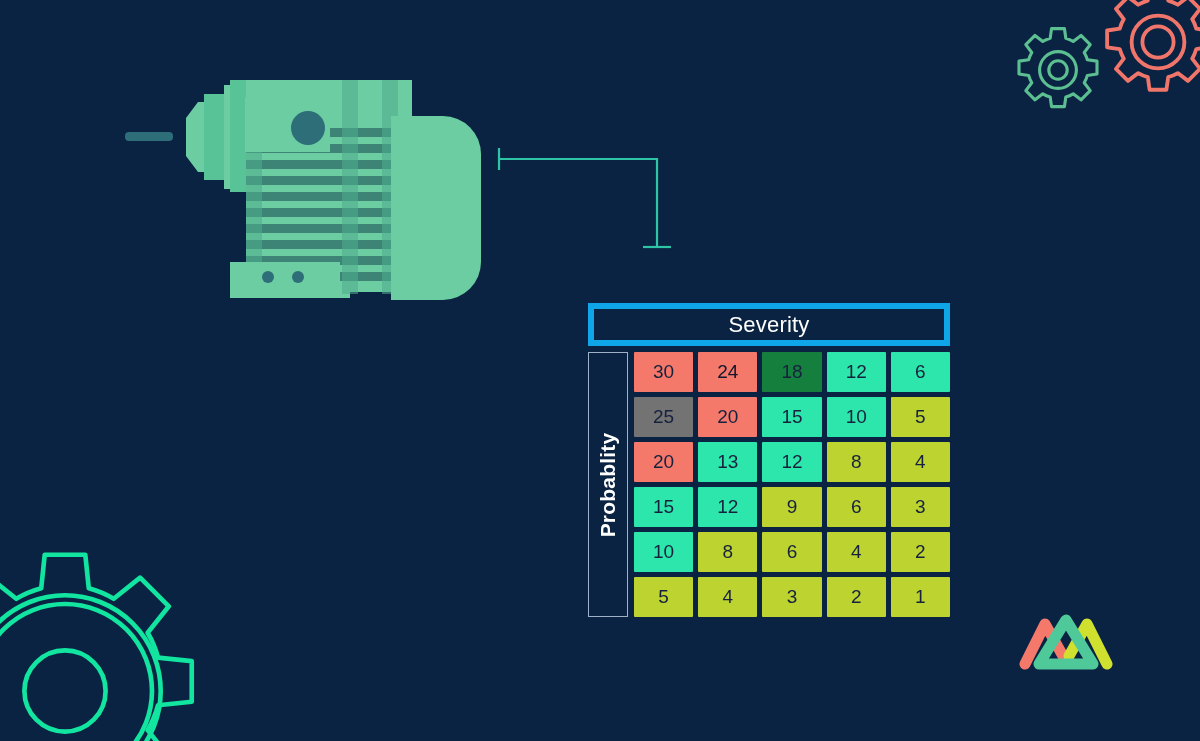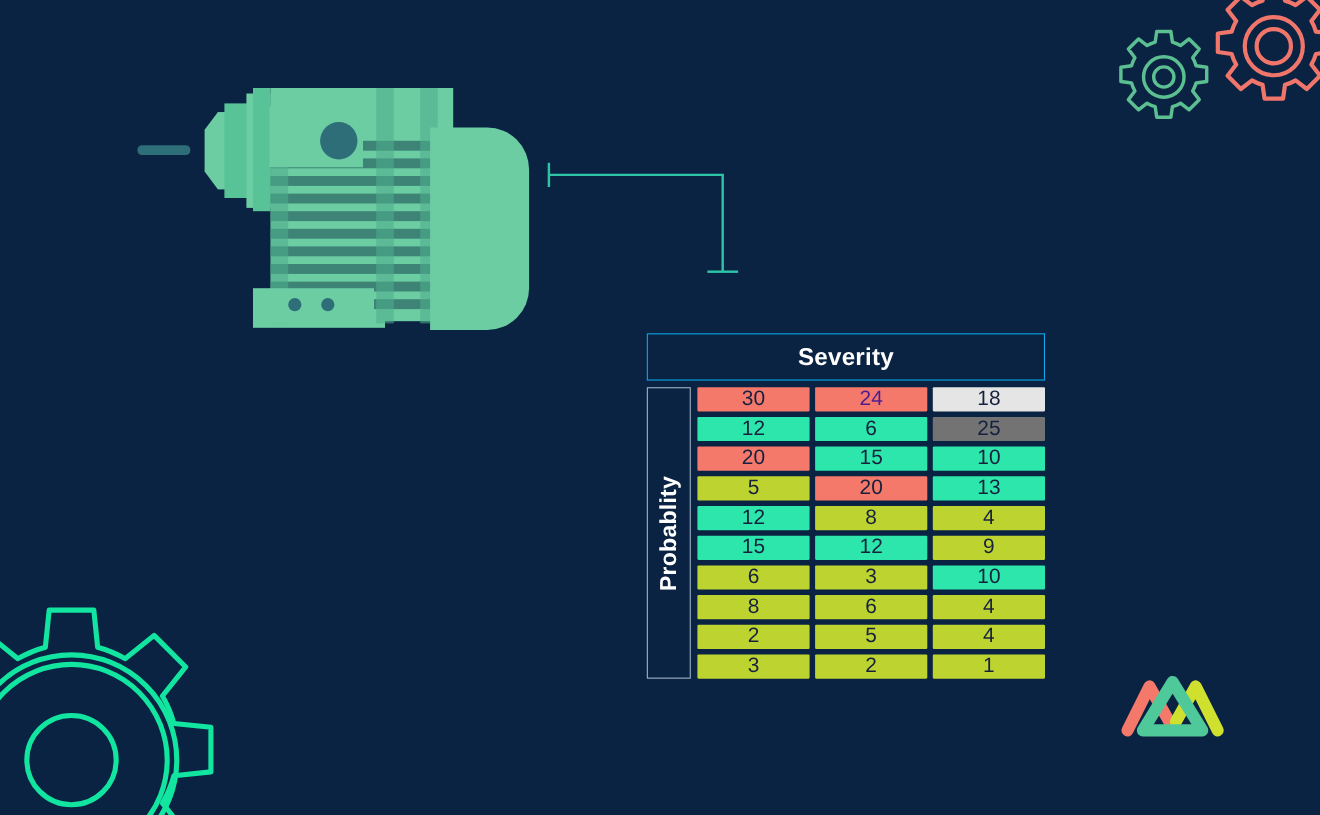--- a/index.html
+++ b/index.html
@@ -49,28 +49,28 @@
 
   
   #risk-matrix {
     position: absolute;
     left: 588px;
     top: 303px;
     width: 362px;
   }
   #severity-header {
     height: 43px;
-    border: 1px solid #0ea5e9;
+    border: 6px solid #0ea5e9;
     box-sizing: border-box;
     display: flex;
     align-items: center;
     justify-content: center;
     color: #ffffff;
     font-size: 22px;
-    font-weight: bold;
+    font-weight: normal;
     letter-spacing: 0.2px;
   }
   #matrix-body {
     display: flex;
     margin-top: 6px;
     height: 265px;
   }
   #probability-axis {
     width: 40px;
     border: 1px solid #9fb3c8;
@@ -84,21 +84,21 @@
     color: #ffffff;
     font-size: 21px;
     font-weight: bold;
     white-space: nowrap;
     transform: rotate(-90deg);
     letter-spacing: 0.2px;
   }
   #matrix-grid {
     flex: 1 1 auto;
     display: grid;
-    grid-template-columns: repeat(3, 1fr);
+    grid-template-columns: repeat(5, 1fr);
     grid-template-rows: repeat(6, 1fr);
     gap: 5px;
     margin-left: 6px;
   }
   .matrix-cell {
     display: flex;
     align-items: center;
     justify-content: center;
     font-size: 19px;
     color: #16213e;
@@ -216,22 +216,22 @@
     </div>
 
     <div id="matrix-body">
 
       <div id="probability-axis">
         <span id="probability-axis-label">Probablity</span>
       </div>
 
       <div id="matrix-grid">
           <div class="matrix-cell" style="background: rgb(244, 121, 107); color: rgb(22, 33, 62);">30</div>
-          <div class="matrix-cell" style="background: rgb(244, 121, 107); color: #4c1d95;">24</div>
-          <div class="matrix-cell" style="background: #e5e5e5; color: rgb(22, 33, 62);">18</div>
+          <div class="matrix-cell" style="background: rgb(244, 121, 107); color: #0f172a;">24</div>
+          <div class="matrix-cell" style="background: #15803d; color: rgb(22, 33, 62);">18</div>
           <div class="matrix-cell" style="background: rgb(44, 230, 171); color: rgb(22, 33, 62);">12</div>
           <div class="matrix-cell" style="background: rgb(44, 230, 171); color: rgb(22, 33, 62);">6</div>
           <div class="matrix-cell" style="background: #737373; color: rgb(22, 33, 62);">25</div>
           <div class="matrix-cell" style="background: rgb(244, 121, 107); color: rgb(22, 33, 62);">20</div>
           <div class="matrix-cell" style="background: rgb(44, 230, 171); color: rgb(22, 33, 62);">15</div>
           <div class="matrix-cell" style="background: rgb(44, 230, 171); color: rgb(22, 33, 62);">10</div>
           <div class="matrix-cell" style="background: rgb(189, 212, 48); color: rgb(22, 33, 62);">5</div>
           <div class="matrix-cell" style="background: rgb(244, 121, 107); color: rgb(22, 33, 62);">20</div>
           <div class="matrix-cell" style="background: rgb(44, 230, 171); color: rgb(22, 33, 62);">13</div>
           <div class="matrix-cell" style="background: rgb(44, 230, 171); color: rgb(22, 33, 62);">12</div>

